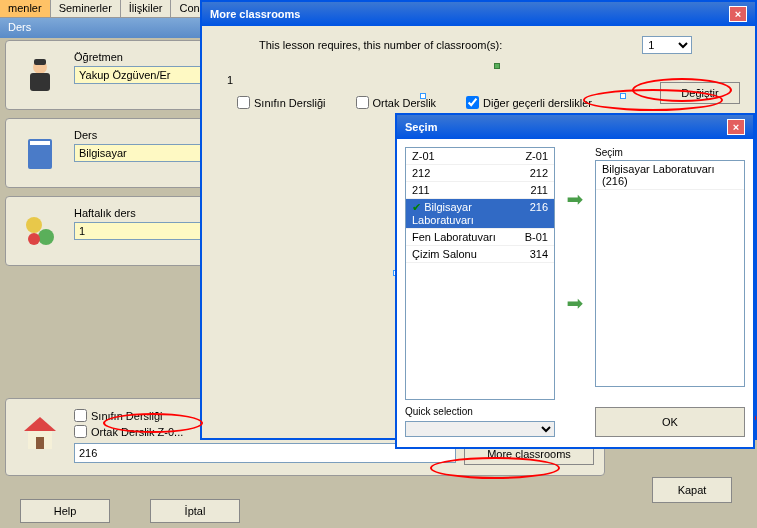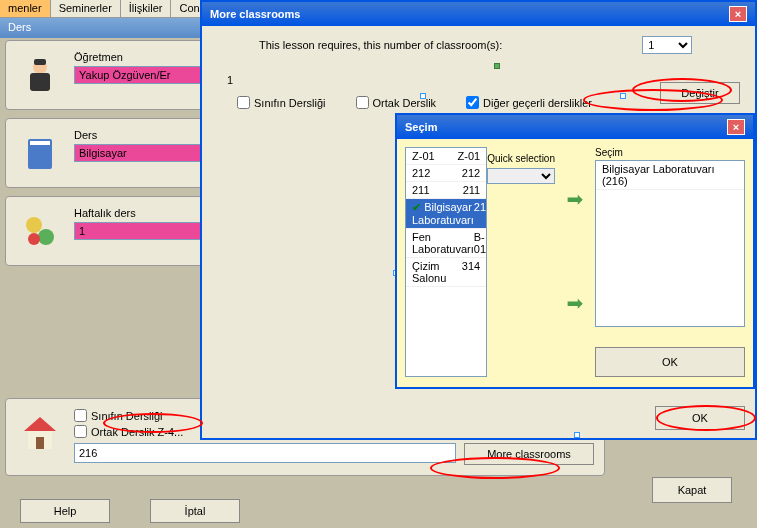--- a/index.html
+++ b/index.html
@@ -9,42 +9,42 @@
 .tab { padding: 2px 8px; border-right: 1px solid #999; cursor: pointer; }
 .tab.active { background: #ffc266; }
 
 .bg-title { background: linear-gradient(#7da8d8, #5a8bc8); color: white; padding: 3px 8px; height: 20px; }
 
 .left-panel { position: absolute; left: 5px; top: 40px; width: 295px; }
 .form-row { background: #ece9d8; border: 1px solid #999; border-radius: 4px; margin-bottom: 8px; padding: 10px; display: flex; align-items: flex-start; gap: 10px; min-height: 60px; }
 .icon-box { width: 48px; height: 48px; display: flex; align-items: center; justify-content: center; }
 .form-content { flex: 1; }
 .form-label { margin-bottom: 3px; display: block; }
-.form-input { width: 95%; border: 1px solid #7b9ebd; padding: 2px 4px; height: 18px; background: #ec4899; }
+.form-input { width: 95%; border: 1px solid #7b9ebd; padding: 2px 4px; height: 18px; background: #fef9c3; }
 
 .more-window { position: absolute; left: 200px; top: 0; width: 557px; height: 440px; border: 2px solid #0054e3; background: #ece9d8; }
 .win-title { background: linear-gradient(#3b77d3, #0054e3); color: white; padding: 4px 8px; display: flex; justify-content: space-between; align-items: center; font-weight: bold; }
 .close-btn { background: #e35f5f; border: 1px solid white; width: 18px; height: 16px; color: white; text-align: center; line-height: 14px; cursor: pointer; font-weight: bold; }
 
 .more-body { padding: 10px 15px; }
 .req-line { display: flex; align-items: center; gap: 20px; margin-bottom: 20px; margin-left: 42px; }
 .num-select { width: 50px; border: 1px solid #7b9ebd; padding: 1px; background: white; margin-left: 120px; }
 
 .section-1 { margin-top: 10px; }
 .chk-row { display: flex; align-items: center; gap: 30px; padding: 5px 20px; position: relative; }
 .chk-item { display: flex; align-items: center; gap: 4px; }
 .chk-item input { width: 13px; height: 13px; }
 
 .degistir-btn { position: absolute; right: 15px; top: 80px; width: 80px; height: 22px; background: #ece9d8; border: 1px solid #888; cursor: pointer; }
 
 .ellipse { position: absolute; border: 2px solid red; border-radius: 50%; pointer-events: none; }
 
-.secim-window { position: absolute; left: 395px; top: 113px; width: 360px; height: 276px; background: #fef9c3; border: 2px solid #0054e3; z-index: 10; }
+.secim-window { position: absolute; left: 395px; top: 113px; width: 360px; height: 336px; background: #ffffff; border: 2px solid #0054e3; z-index: 10; }
 .secim-body { padding: 8px; display: flex; gap: 8px; height: calc(100% - 26px); }
-.list-panel { flex: 1; display: flex; flex-direction: row; }
+.list-panel { flex: 1; display: flex; flex-direction: column; }
 .list-box { background: white; border: 1px solid #7b9ebd; flex: 1; overflow: auto; }
 .list-row { display: flex; justify-content: space-between; padding: 2px 6px; cursor: pointer; border-bottom: 1px solid #f0f0f0; }
 .list-row.selected { background: #316ac5; color: white; }
 .list-row .chk { color: green; margin-right: 3px; }
 .arrow-col { display: flex; flex-direction: column; gap: 80px; justify-content: flex-start; padding-top: 40px; }
 .arrow-btn { width: 24px; height: 24px; background: none; border: none; cursor: pointer; color: #4a9e4a; font-size: 20px; }
 .right-panel { flex: 1; display: flex; flex-direction: column; }
 .secim-label { font-size: 10px; margin-bottom: 2px; }
 .quick-sel { margin-top: 6px; }
 .quick-sel select { width: 100%; border: 1px solid #7b9ebd; margin-top: 2px; }
@@ -134,21 +134,21 @@
         <rect x="18" y="26" width="8" height="12" fill="#8a5a3a"></rect>
       </svg>
   </div>
   <div class="cls-content">
     <div class="cls-chk">
         <input type="checkbox" style="">
         <span>Sınıfın Dersliği</span>
       </div>
     <div class="cls-chk">
         <input type="checkbox" style="">
-        <span>Ortak Derslik Z-4...</span>
+        <span>Ortak Derslik Z-0...</span>
       </div>
     <div class="cls-input-row">
       <input class="cls-input" value="216" style="">
       <button class="more-cls-btn">More classrooms</button>
     </div>
   </div>
 </div>
 
 <div class="bottom-btns">
   <button>Help</button>

